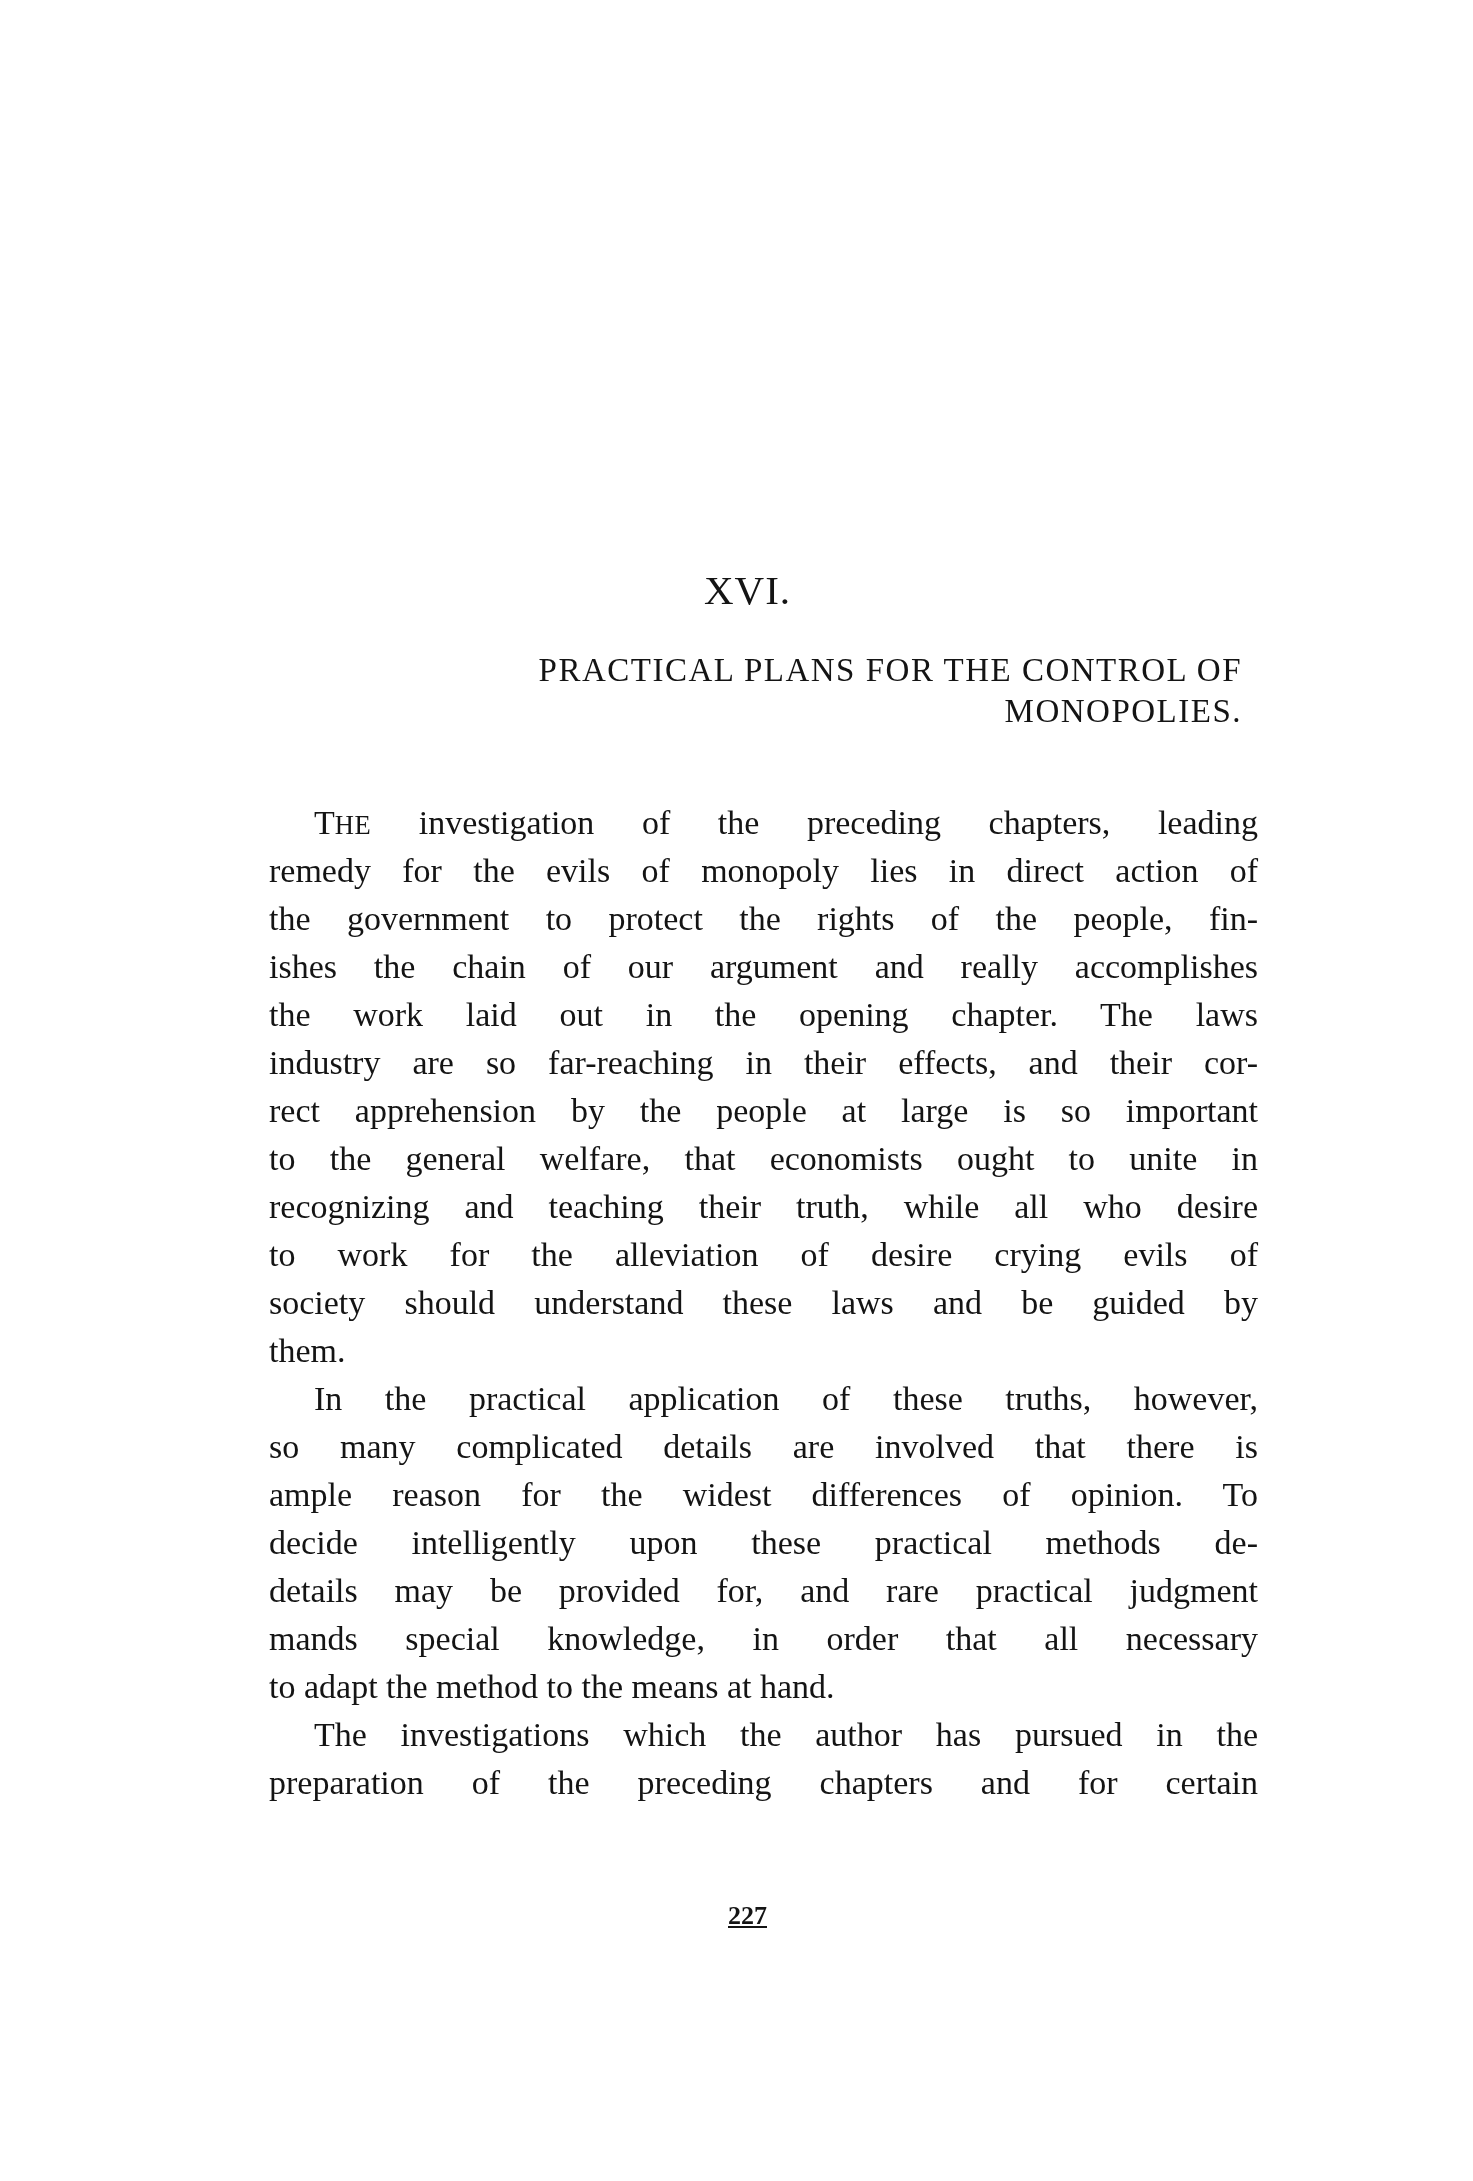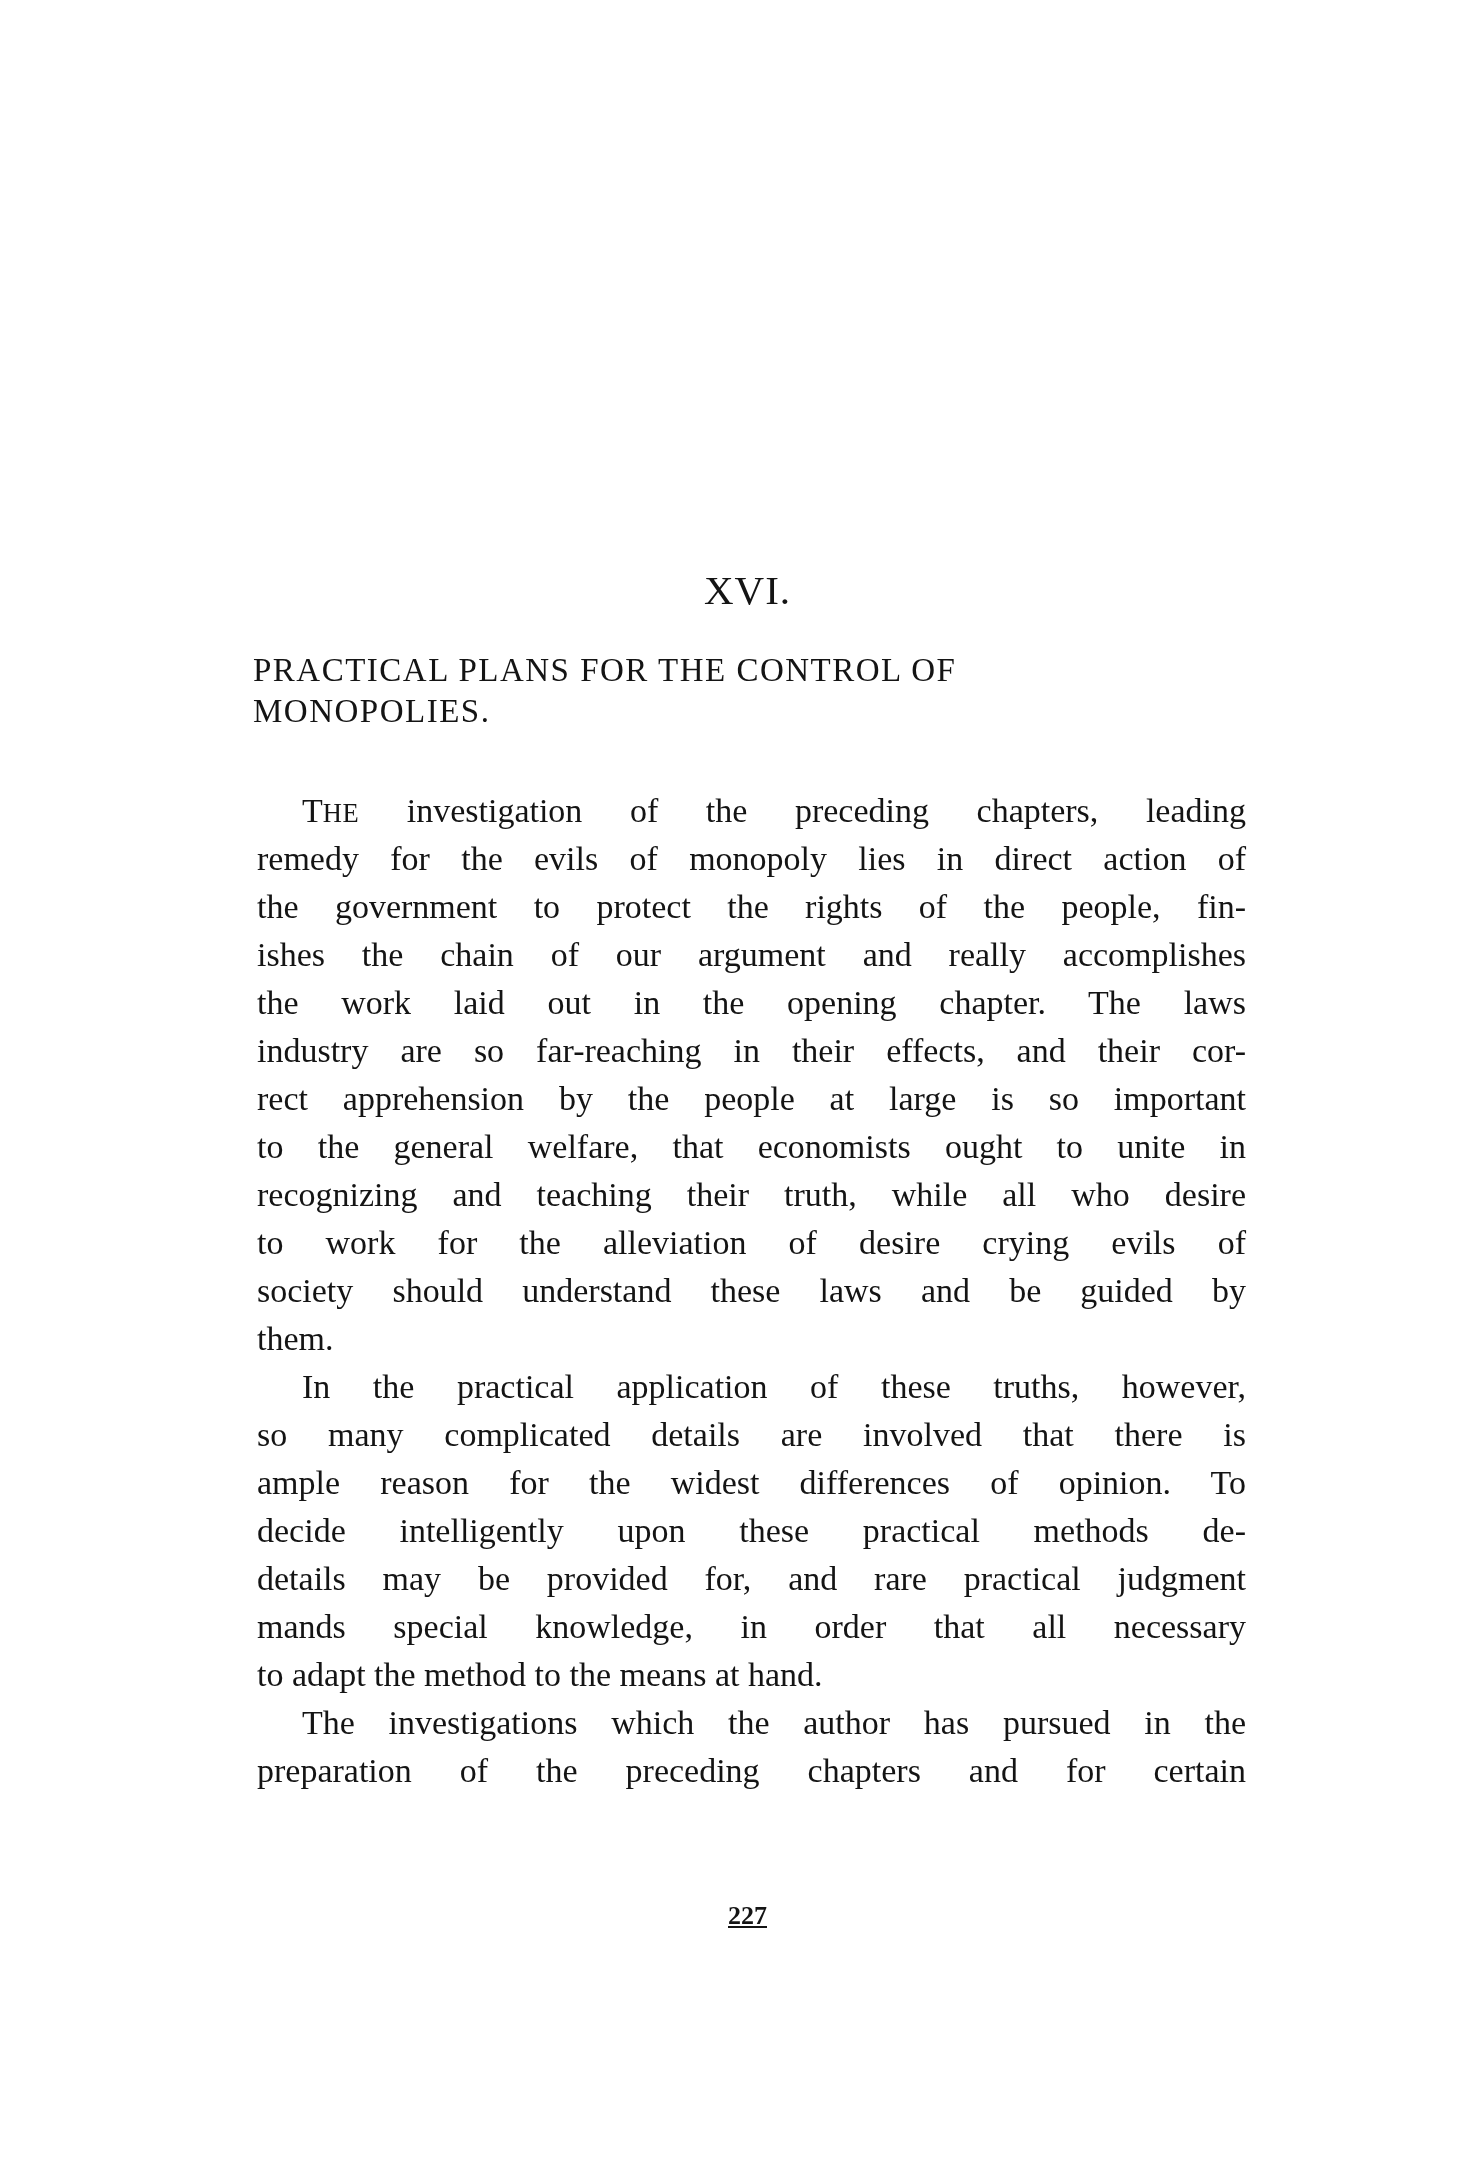--- a/index.html
+++ b/index.html
@@ -31,38 +31,38 @@
       line-height: 44px;
       letter-spacing: 1px;
       margin: 0;
       font-weight: normal;
     }
     .chapter-title {
       position: absolute;
       left: 253px;
       width: 989px;
       top: 650px;
-      text-align: left;
+      text-align: right;
       font-size: 33px;
       line-height: 41px;
       letter-spacing: 1.5px;
       margin: 0;
       font-weight: normal;
     }
     .chapter-title .tl {
       display: block;
       white-space: nowrap;
     }
     .body-text {
       position: absolute;
       left: 253px;
       top: 783px;
       width: 989px;
       font-size: 34px;
-      margin: 4px;
+      margin: 16px;
     }
     .line {
       display: block;
       height: 48px;
       line-height: 48px;
       white-space: nowrap;
       text-align: justify;
       text-align-last: justify;
       overflow: visible;
     }

